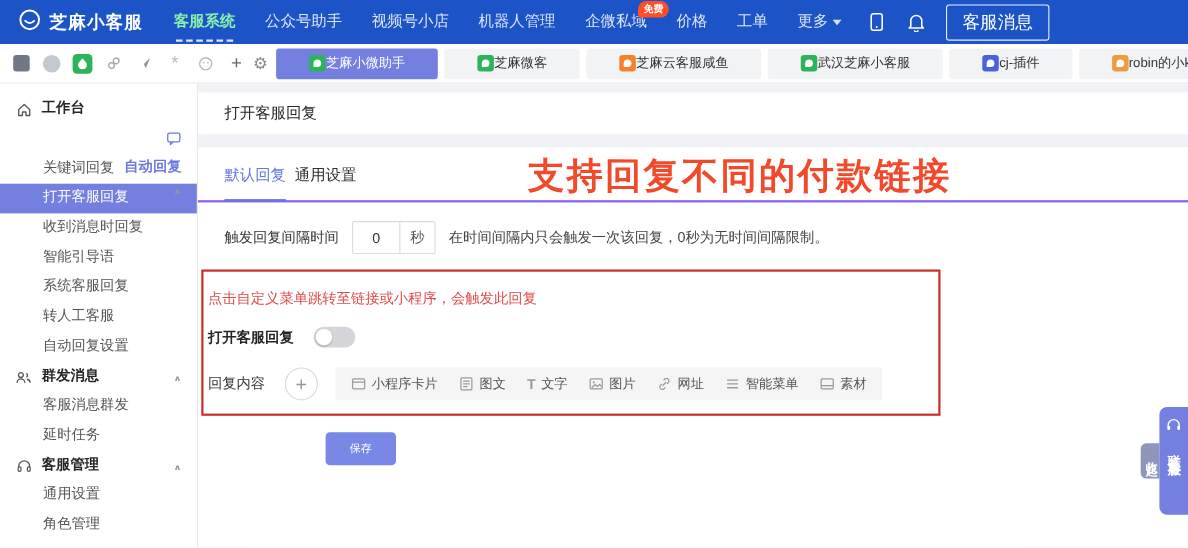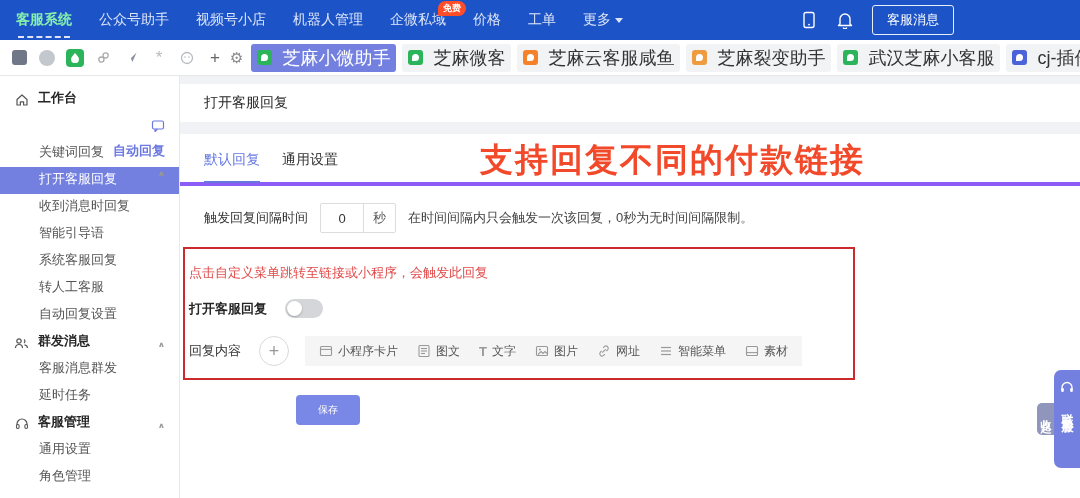--- a/index.html
+++ b/index.html
@@ -15,56 +15,56 @@
   .nav-item { position:relative; font-size:14px; color:rgba(255,255,255,.85); cursor:pointer; white-space:nowrap; }
   .nav-item.active { color:#86efac; font-weight:bold; }
   .nav-item.active .nav-underline { position:absolute; left:50%; transform:translateX(-50%); bottom:-9px;
     width:52px; border-bottom:2px dashed rgba(255,255,255,.85); }
   .nav-badge { position:absolute; top:-10px; right:-20px; background:#ff4d29; color:#fff; font-size:9px;
     padding:1px 5px; border-radius:8px 8px 8px 2px; font-weight:bold; }
   .caret-down { display:inline-block; width:0; height:0; border-left:4px solid transparent;
     border-right:4px solid transparent; border-top:5px solid rgba(255,255,255,.85); margin-left:4px; vertical-align:middle; }
   .nav-right { display:flex; align-items:center; gap:18px; margin-right:110px; }
   .nav-ico { width:18px; height:18px; display:flex; align-items:center; justify-content:center; cursor:pointer; }
-  .msg-btn { border:1px solid rgba(255,255,255,.9); color:#fff; font-size:13px; padding:5px 14px;
+  .msg-btn { border:1px solid rgba(255,255,255,.9); color:#fff; font-size:16px; padding:5px 14px;
     border-radius:3px; background:transparent; cursor:pointer; white-space:nowrap; }
 
   
   .tabstrip { height:36px; background:#fff; border-bottom:1px solid #e8e8e8; display:flex; align-items:center; padding:0 10px; gap:8px; }
   .mini-icons { display:flex; align-items:center; gap:10px; margin-right:4px; }
   .mini { width:18px; height:18px; border-radius:4px; display:flex; align-items:center; justify-content:center; cursor:pointer; font-size:13px; color:#aaa; }
   .mini-sq { background:#707787; width:15px; height:15px; border-radius:3px; }
   .mini-cr { background:#c3c8cf; width:16px; height:16px; border-radius:50%; }
   .mini-green { width:18px; height:18px; border-radius:4px; display:flex; align-items:center; justify-content:center; }
   .plus-mini { font-size:17px; color:#666; cursor:pointer; padding:0 2px; }
   .gear-mini { font-size:15px; color:#888; cursor:pointer; }
   .acct-tabs { display:flex; align-items:center; gap:6px; flex:1; }
-  .acct-tab { display:flex; align-items:center; gap:10px; height:28px; padding:0 6px; border-radius:3px;
-    background:#f2f3f5; font-size:18px; color:#333; cursor:pointer; white-space:nowrap; }
+  .acct-tab { display:flex; align-items:center; gap:0; height:28px; padding:0 30px; border-radius:3px;
+    background:#f2f3f5; font-size:12px; color:#333; cursor:pointer; white-space:nowrap; }
   .acct-tab.active { color:#fff; }
   .acct-ico { width:15px; height:15px; border-radius:3px; position:relative; flex:none; }
   .acct-ico::after { content:""; position:absolute; left:4px; top:4px; width:7px; height:7px; border-radius:50% 50% 50% 0; background:#fff; }
 
   
   .app-body { display:flex; height:422px; }
   .sidebar { width:180px; background:#fff; border-right:1px solid #e9e9e9; padding-top:10px; overflow:hidden; flex:none; }
   .side-row { display:flex; align-items:flex-end; gap:9px; padding:6px 14px; font-size:13px; color:#333; cursor:pointer; height:27px; }
   .side-row .grow { flex:1; }
   .side-row.section { font-weight:bold; color:#262626; }
   .side-row.section.accent { color:#6c79e0;flex-direction:column; }
   .side-row.sub { padding-left:39px; color:#555; }
   .side-row.sub.selected { background:#7480e0; color:#fff; }
   .side-chevron { font-size:9px; color:#999; transform:scaleY(.8); }
   .side-ico { width:15px; display:flex; justify-content:center; }
 
   .main { flex:1; background:#f0f2f5; padding-top:8px; display:flex; flex-direction:column; overflow:hidden; }
   .title-band { background:#fff; height:38px; display:flex; align-items:center; padding:0 24px; font-size:14px; color:#262626; }
   .panel { background:#fff; margin-top:12px; flex:1; padding:0 24px; position:relative; }
 
-  .ptabs { display:flex; gap:22px; margin:0 -24px; padding:17px 13px 0 24px; border-bottom:4px solid #8b5cf6; }
+  .ptabs { display:flex; gap:8px; margin:0 -24px; padding:17px 13px 0 24px; border-bottom:2px solid #8b5cf6; }
   .ptab { font-size:14px; color:#333; padding-bottom:12px; cursor:pointer; }
   .ptab.active { color:#6577e0; border-bottom:2px solid #6577e0; margin-bottom:-1px; }
 
   .annotation { position:absolute; left:300px; top:4px; font-size:33px; font-weight:bold; color:#f2492a;
     letter-spacing:2px; white-space:nowrap; z-index:5; }
 
   .interval-row { display:flex; align-items:center; gap:12px; margin-top:17px; font-size:13px; color:#333; }
   .interval-input { display:flex; align-items:stretch; border:1px solid #dcdcdc; border-radius:2px; height:30px; background:#fff; }
   .interval-value { width:42px; display:flex; align-items:center; justify-content:center; font-size:13px; color:#333; }
   .interval-unit { width:32px; display:flex; align-items:center; justify-content:center; font-size:13px; color:#555; border-left:1px solid #dcdcdc; }
@@ -97,20 +97,29 @@
   .contact-tab { background:#7480e0; color:#fff; border-radius:7px 0 0 7px; padding:10px 4px; width:26px;
     display:flex; flex-direction:column; align-items:center; gap:5px; cursor:pointer; height:98px; }
   .contact-tab .vtxt { writing-mode:vertical-rl; font-size:12px; letter-spacing:3px; font-weight:bold; }
 </style>
 </head>
 <body>
 
 <div class="stage">
 
   <div class="navbar">
+    <div class="logo">
+      <span>
+        <svg width="22" height="22" viewBox="0 0 22 22" fill="none">
+          <circle cx="11" cy="11" r="8.5" stroke="#fff" stroke-width="1.8"></circle>
+          <path d="M7 12 Q11 16 15 12" stroke="#fff" stroke-width="1.8" fill="none" stroke-linecap="round"></path>
+        </svg>
+      </span>
+      <span class="logo-title">芝麻小客服</span>
+    </div>
     <div class="nav-items">
       <div class="nav-item active">
         <span>客服系统</span><span class="nav-underline"></span>
       </div>
       <div class="nav-item">公众号助手</div>
       <div class="nav-item">视频号小店</div>
       <div class="nav-item">机器人管理</div>
       <div class="nav-item">
         <span>企微私域</span>
         <span class="nav-badge">免费</span>
@@ -179,24 +188,20 @@
         <span class="acct-ico" style="background: rgb(44, 180, 90);"></span>
         <span>芝麻小微助手</span>
       </div>
       <div class="acct-tab">
         <span class="acct-ico" style="background: rgb(44, 180, 90);"></span>
         <span>芝麻微客</span>
       </div>
       <div class="acct-tab">
         <span class="acct-ico" style="background: rgb(245, 130, 43);"></span>
         <span>芝麻云客服咸鱼</span>
-      </div>
-      <div class="acct-tab">
-        <span class="acct-ico" style="background: rgb(239, 156, 64);"></span>
-        <span>芝麻裂变助手</span>
       </div>
       <div class="acct-tab">
         <span class="acct-ico" style="background: rgb(44, 180, 90);"></span>
         <span>武汉芝麻小客服</span>
       </div>
       <div class="acct-tab">
         <span class="acct-ico" style="background: rgb(74, 99, 216);"></span>
         <span>cj-插件</span>
       </div>
       <div class="acct-tab">

